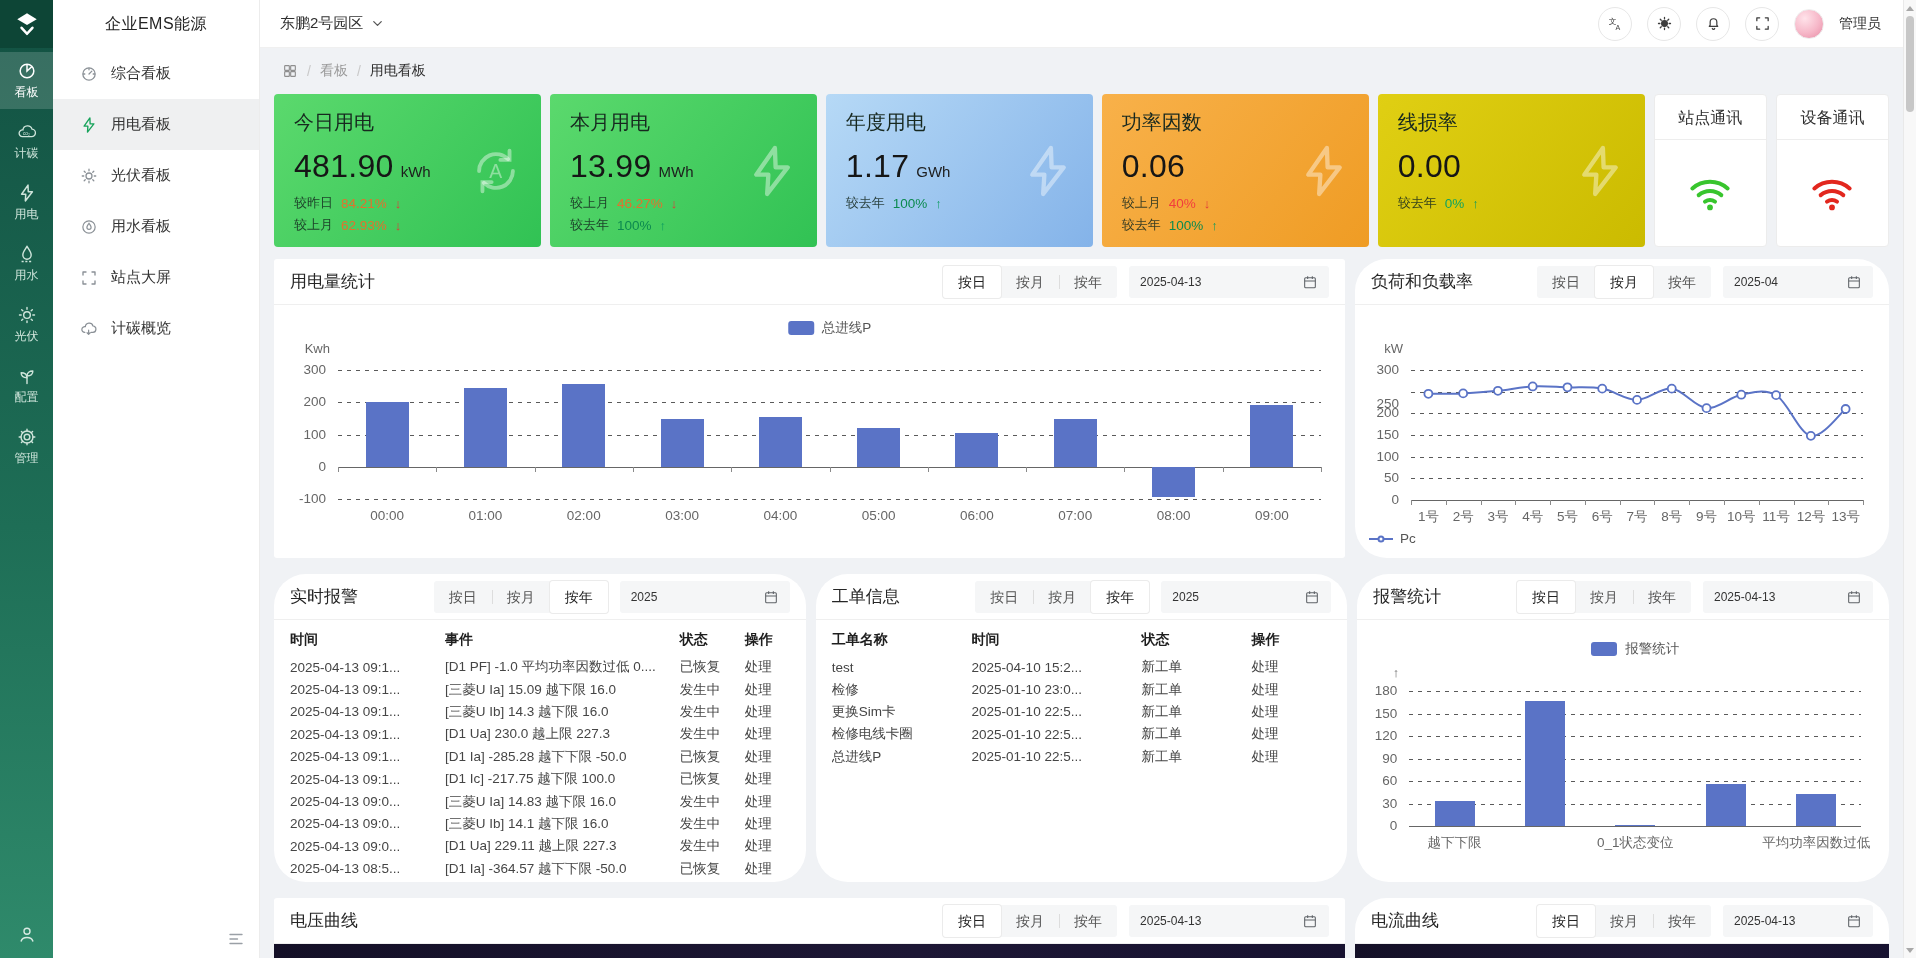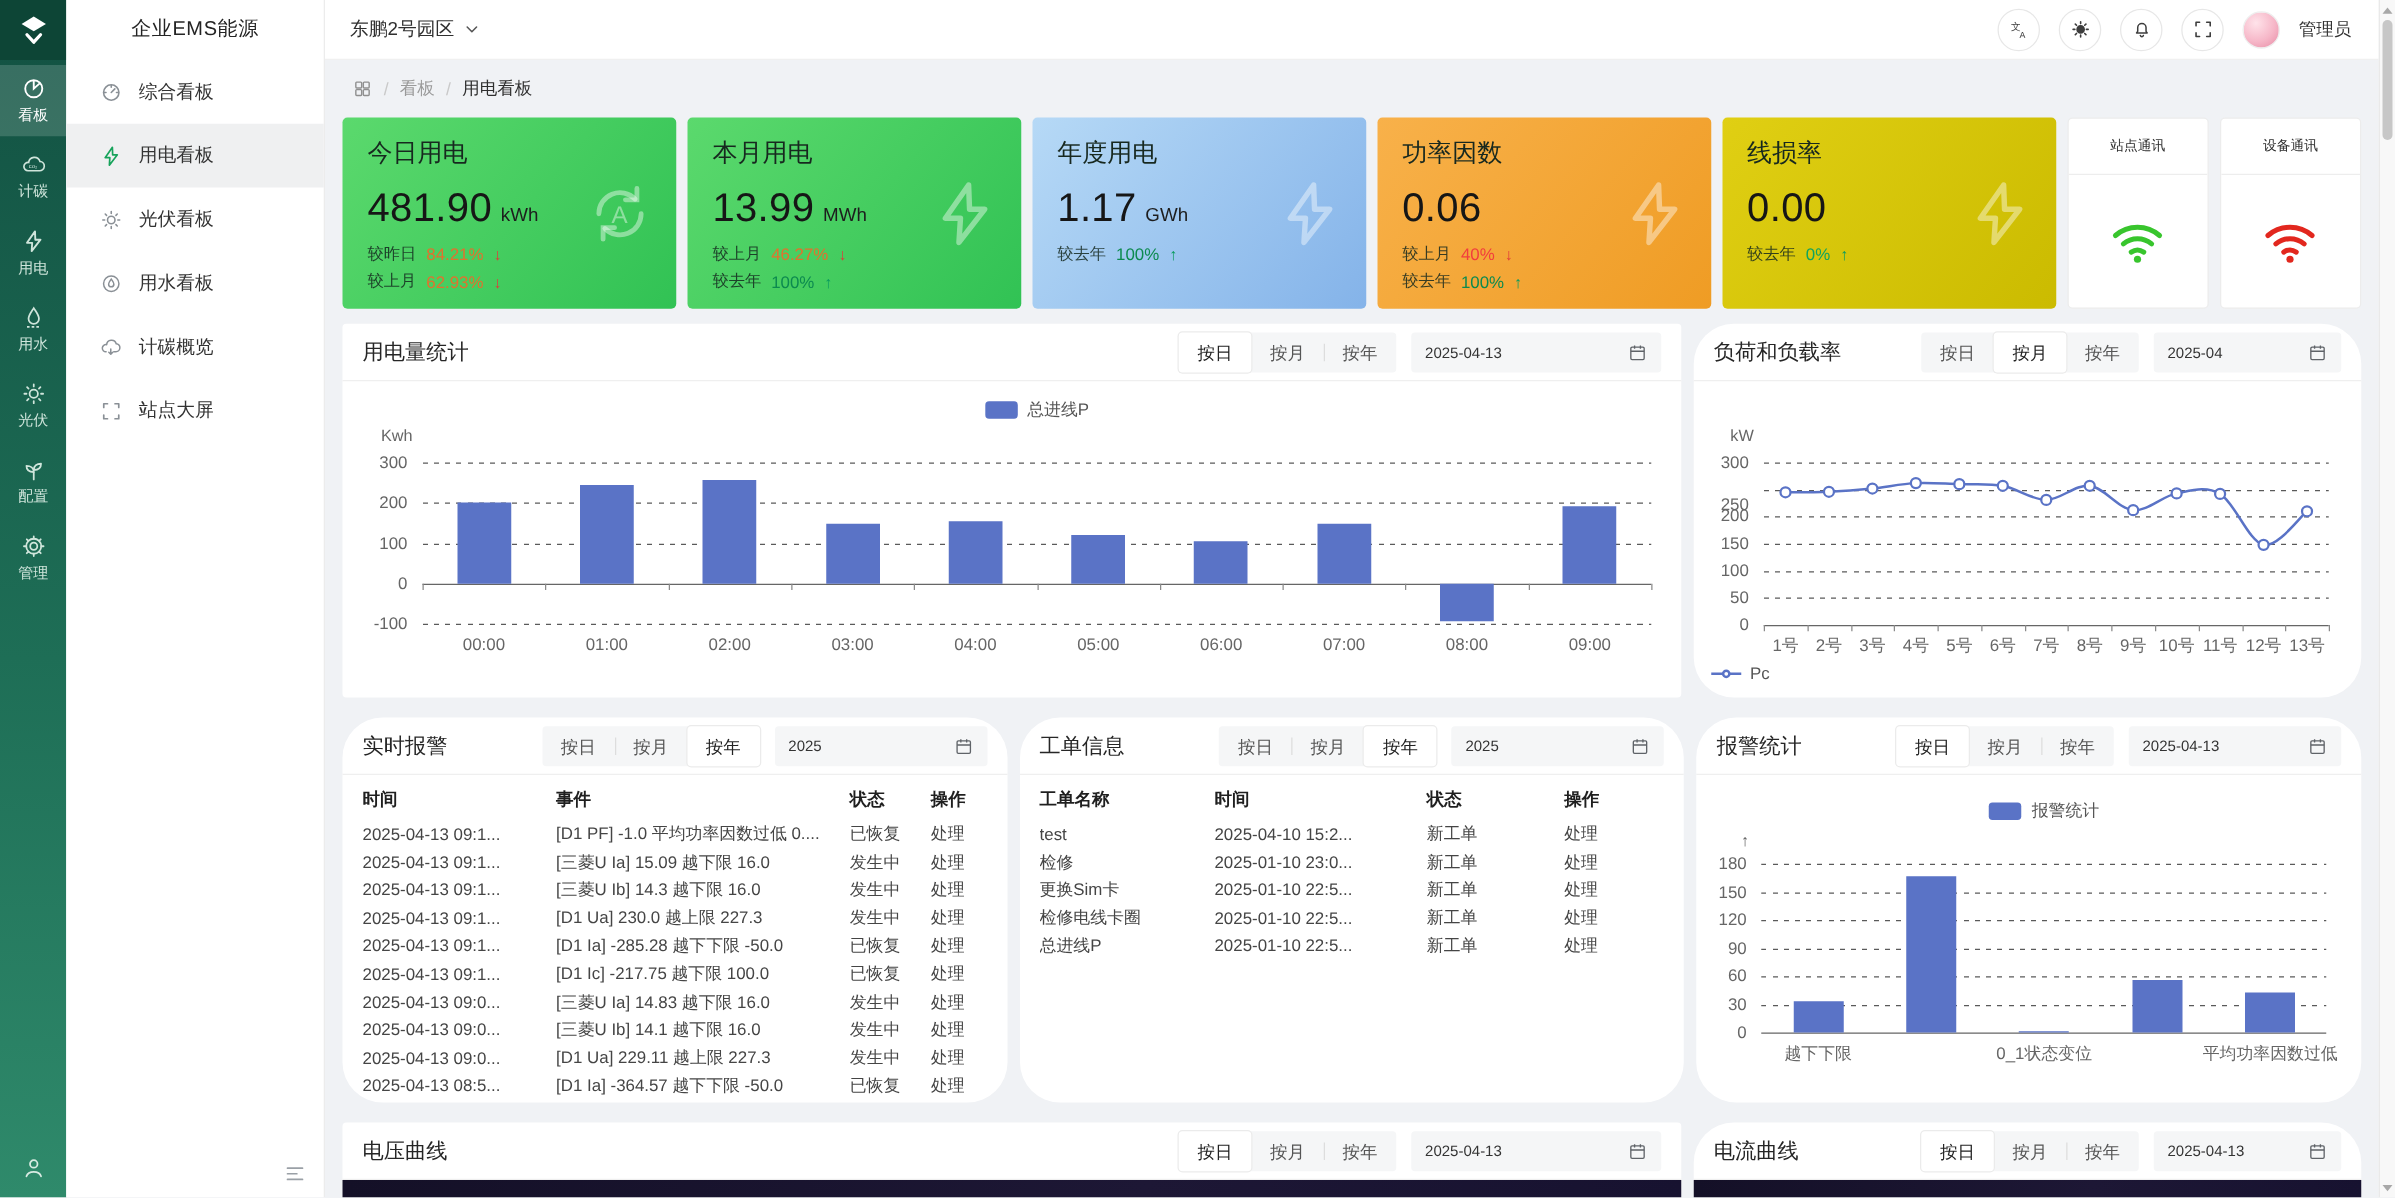--- a/index.html
+++ b/index.html
@@ -63,21 +63,21 @@
   .k-unit { font-size:15px; color:#1d1d1d; }
   .k-trends { margin-top:9px; display:flex; flex-direction:column; gap:4px; font-size:13px; }
   .k-trend { display:flex; gap:8px; align-items:center; }
   .k-tlabel { color:rgba(20,40,30,.85); }
   .k-tval { font-size:13.5px; }
   .arr-down { color:#e03a3a; font-weight:bold; }
   .arr-up { color:#0b9c5f; font-weight:bold; }
   .k-mark { position:absolute; right:16px; top:50%; transform:translateY(-50%); width:58px; height:58px; color:rgba(255,255,255,.42); }
   .k-mark svg { width:100%; height:100%; }
   .kpi.comm { flex:1; background:#fff; padding:0; border:1px solid #ececec; display:flex; flex-direction:column; }
-  .comm-hd { height:45px; line-height:45px; text-align:center; font-size:11px; color:#2e2e2e; border-bottom:1px solid #ededed; }
+  .comm-hd { height:45px; line-height:45px; text-align:center; font-size:16px; color:#2e2e2e; border-bottom:1px solid #ededed; }
   .comm-bd { flex:1; display:grid; place-items:center; }
   .comm-bd .wific { width:46px; height:46px; }
   .comm-bd svg { width:100%; height:100%; }
 
   
   .prow { display:flex; gap:10px; }
   .row1 { height:299px; margin-top:12px; }
   .row2 { height:308px; margin-top:16px; }
   .row3 { height:140px; margin-top:16px; }
   .panel { background:#fff; border-radius:3px; display:flex; flex-direction:column; min-width:0; }
@@ -225,31 +225,31 @@
           <span>光伏看板</span>
         </div>
         <div class="sb-item">
           <span class="sic"><svg viewBox="0 0 24 24" fill="none" stroke="currentColor" stroke-width="1.6">
               <circle cx="12" cy="12" r="8.2"></circle>
               <path d="M12 7 c-1.6 2.4-2.8 3.8-2.8 5.4 a2.8 2.8 0 0 0 5.6 0 c0-1.6-1.2-3-2.8-5.4 z"></path>
             </svg></span>
           <span>用水看板</span>
         </div>
         <div class="sb-item">
+          <span class="sic"><svg viewBox="0 0 24 24" fill="none" stroke="currentColor" stroke-width="1.8" stroke-linecap="round" stroke-linejoin="round">
+              <path d="M4 8V4h4M16 4h4v4M20 16v4h-4M8 20H4v-4"></path>
+            </svg></span>
+          <span>站点大屏</span>
+        </div>
+        <div class="sb-item">
           <span class="sic"><svg viewBox="0 0 24 24" fill="none" stroke="currentColor" stroke-width="1.6" stroke-linecap="round" stroke-linejoin="round">
               <path d="M6.5 16.5 a3.8 3.8 0 1 1 .6-7.5 A5.2 5.2 0 0 1 17.3 8 a4 4 0 0 1-.6 8.4 h-2"></path>
               <path d="M11.5 13.5 v5.5 M9.4 17 l2.1 2.1 2.1-2.1"></path>
             </svg></span>
           <span>计碳概览</span>
-        </div>
-        <div class="sb-item">
-          <span class="sic"><svg viewBox="0 0 24 24" fill="none" stroke="currentColor" stroke-width="1.8" stroke-linecap="round" stroke-linejoin="round">
-              <path d="M4 8V4h4M16 4h4v4M20 16v4h-4M8 20H4v-4"></path>
-            </svg></span>
-          <span>站点大屏</span>
         </div>
       </div>
     <div class="sb-bottom">
       <svg viewBox="0 0 24 24" fill="none" stroke="currentColor" stroke-width="1.8" stroke-linecap="round">
           <path d="M4 6h16M4 12h10M4 18h16"></path>
         </svg>
     </div>
   </aside>
 
   <div class="main">

